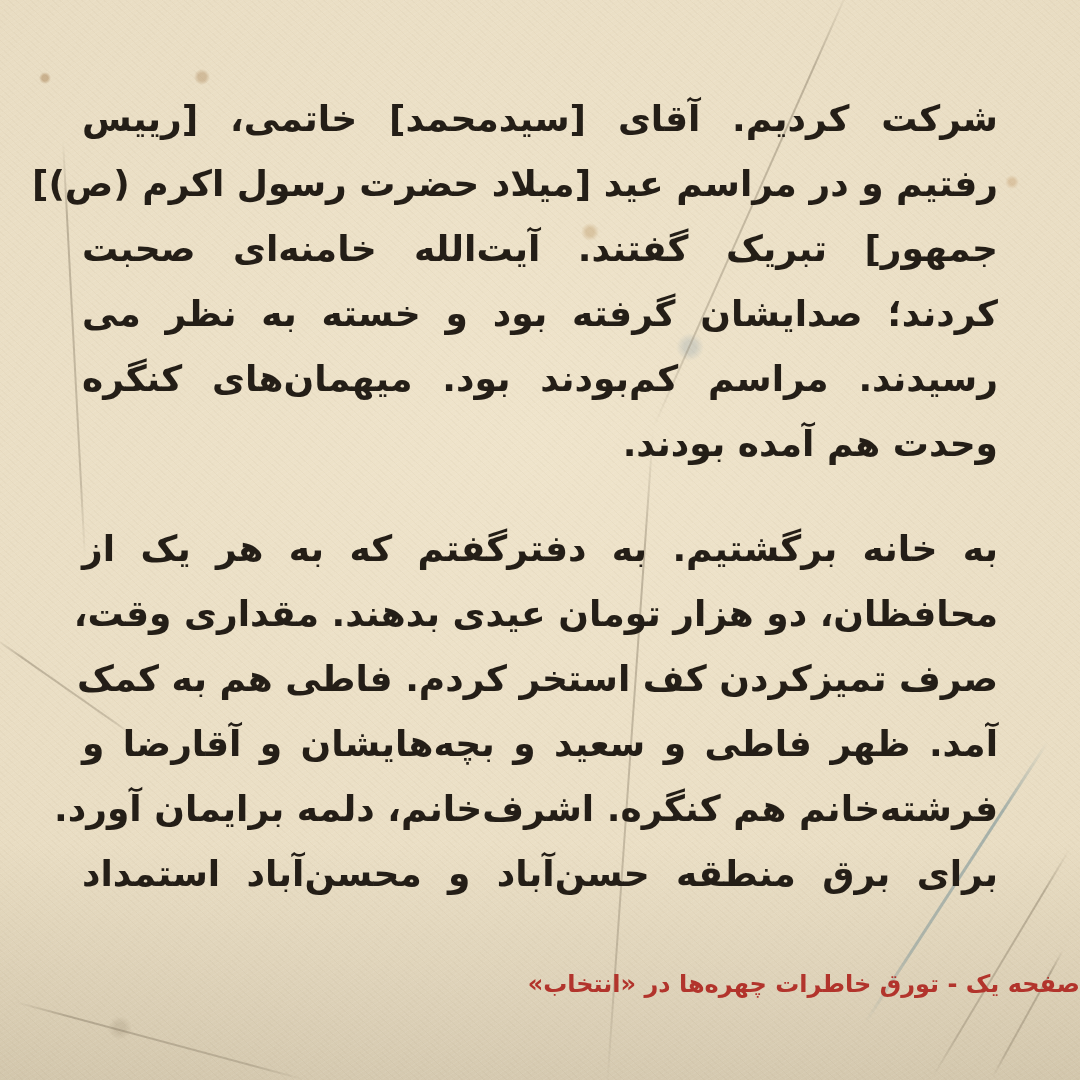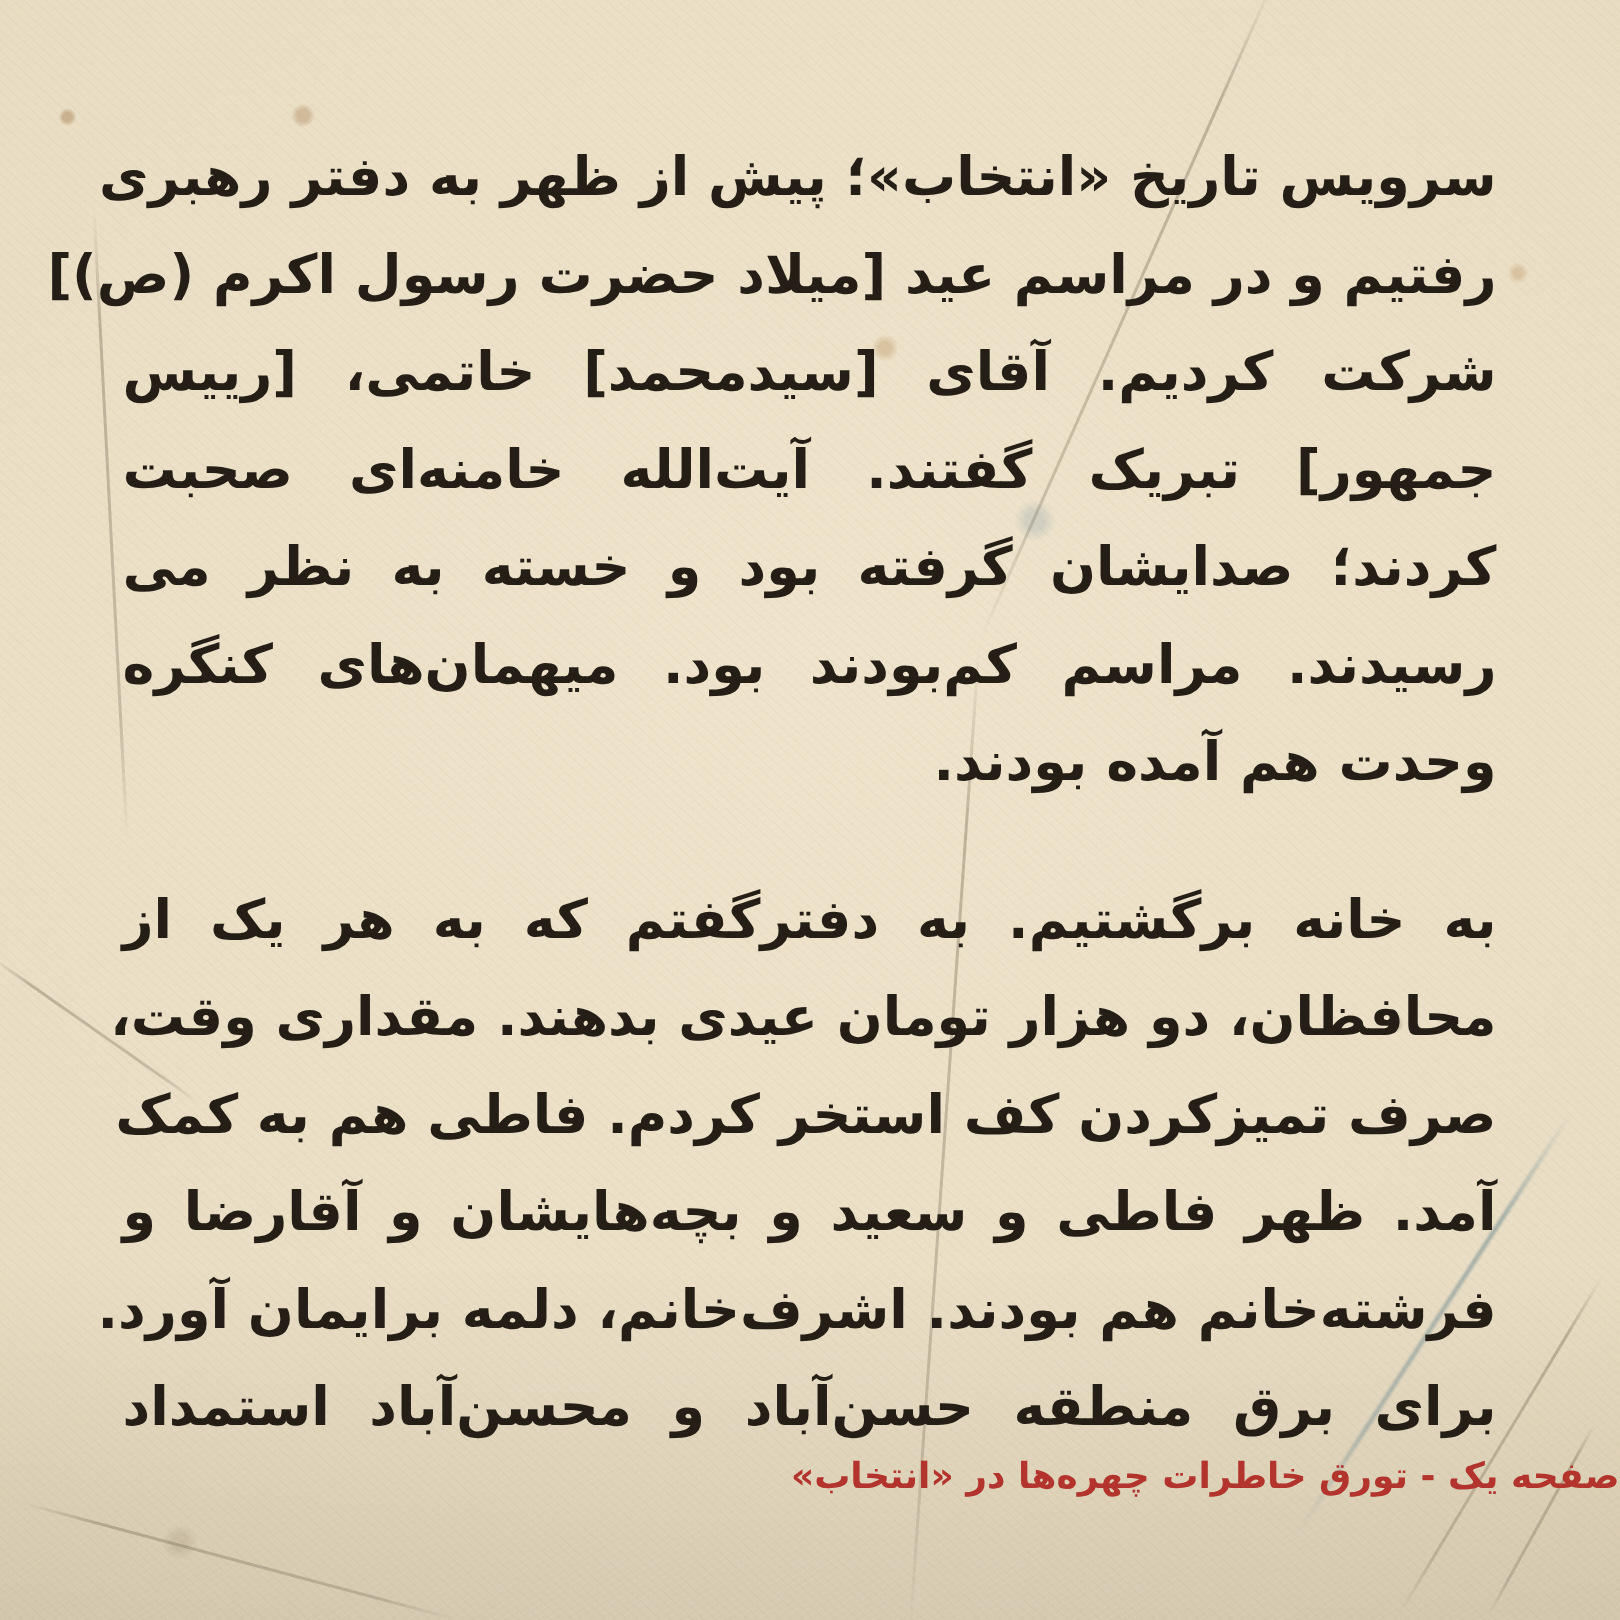--- a/index.html
+++ b/index.html
@@ -97,34 +97,33 @@
   <div class="crease" style="left:62px; top:140px; height:420px; transform:rotate(-3deg);"></div>
   <div class="crease" style="left:-4px; top:640px; height:165px; transform:rotate(-55deg);"></div>
   <div class="crease" style="left:1068px; top:850px; height:265px; transform:rotate(31deg);"></div>
   <div class="crease" style="left:1062px; top:950px; height:145px; transform:rotate(29deg);"></div>
   <div class="crease" style="left:14px; top:1002px; height:300px; transform:rotate(-75deg);"></div>
   <div class="crease teal" style="left:1046px; top:742px; height:335px; transform:rotate(33deg);"></div>
 
   <main class="content">
 
     <section class="para">
-      <div class="line">سرویس تاریخ «انتخاب»؛ پیش از ظهر به دفتر رهبری</div>
+      <div class="line">شرکت کردیم. آقای [سیدمحمد] خاتمی، [رییس</div>
       <div class="line">رفتیم و در مراسم عید [میلاد حضرت رسول اکرم (ص)]</div>
-      <div class="line">شرکت کردیم. آقای [سیدمحمد] خاتمی، [رییس</div>
       <div class="line">جمهور] تبریک گفتند. آیت‌الله خامنه‌ای صحبت</div>
       <div class="line">کردند؛ صدایشان گرفته بود و خسته به نظر می</div>
       <div class="line">رسیدند. مراسم کم‌بودند بود. میهمان‌های کنگره</div>
       <div class="line last">وحدت هم آمده بودند.</div>
     </section>
 
     <section class="para">
       <div class="line">به خانه برگشتیم. به دفترگفتم که به هر یک از</div>
       <div class="line">محافظان، دو هزار تومان عیدی بدهند. مقداری وقت،</div>
       <div class="line">صرف تمیزکردن کف استخر کردم. فاطی هم به کمک</div>
       <div class="line">آمد. ظهر فاطی و سعید و بچه‌هایشان و آقارضا و</div>
-      <div class="line">فرشته‌خانم هم بودند. اشرف‌خانم، دلمه برایمان آورد.</div>
+      <div class="line">فرشته‌خانم هم کنگره. اشرف‌خانم، دلمه برایمان آورد.</div>
       <div class="line">برای برق منطقه حسن‌آباد و محسن‌آباد استمداد</div>
     </section>
 
     <footer class="caption">صفحه یک - تورق خاطرات چهره‌ها در «انتخاب»</footer>
 
   </main>
 </div>
 
 </body></html>

